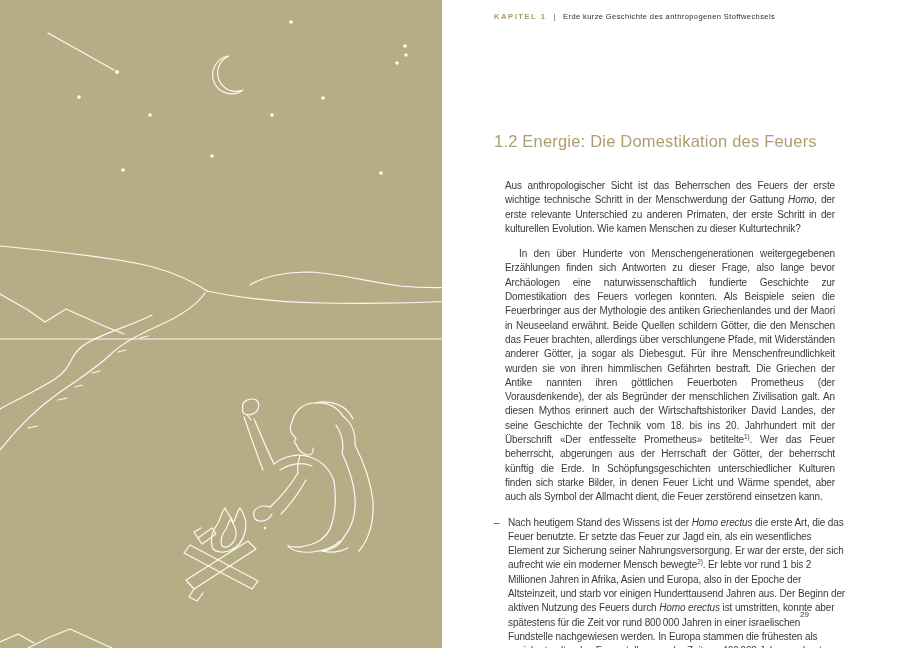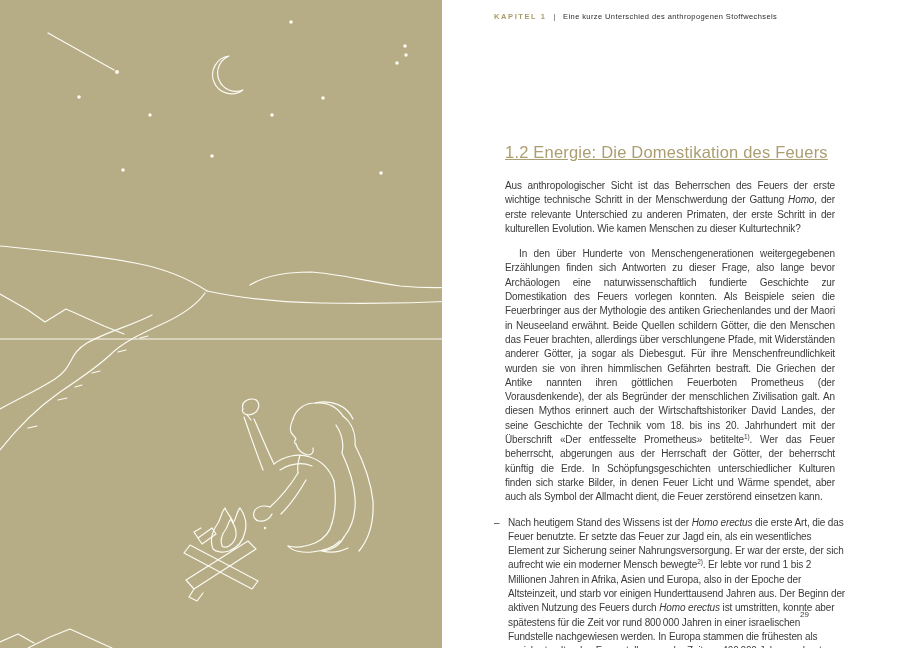--- a/index.html
+++ b/index.html
@@ -129,24 +129,24 @@
 
       </g>
     </svg>
   </div>
 
   <div class="right-page">
 
     <div class="runhead">
       <span class="chap">KAPITEL 1</span>
       <span class="sep">|</span>
-      <span class="title">Eine kurze Unterschied des anthropogenen Stoffwechsels</span>
+      <span class="title">Erde kurze Geschichte des anthropogenen Stoffwechsels</span>
     </div>
 
-    <h1 class="section-heading" style="margin:11px;font-weight:normal;text-decoration:underline;">1.2 Energie: Die Domestikation des Feuers</h1>
+    <h1 class="section-heading" style="margin:0;font-weight:normal;">1.2 Energie: Die Domestikation des Feuers</h1>
 
     <div class="bodycol">
       <p><span>Aus anthropologischer Sicht ist das Beherrschen des Feuers der erste wichtige technische Schritt in der Menschwerdung der Gattung </span><span class="it">Homo</span><span>, der erste relevante Unterschied zu anderen Primaten, der erste Schritt in der kulturellen Evolution. Wie kamen Menschen zu dieser Kulturtechnik?</span></p>
       <p class="indent"><span>In den über Hunderte von Menschengenerationen weitergegebenen Erzählungen finden sich Antworten zu dieser Frage, also lange bevor Archäologen eine naturwissenschaftlich fundierte Geschichte zur Domestikation des Feuers vorlegen konnten. Als Beispiele seien die Feuerbringer aus der Mythologie des antiken Griechenlandes und der Maori in Neuseeland erwähnt. Beide Quellen schildern Götter, die den Menschen das Feuer brachten, allerdings über verschlungene Pfade, mit Widerständen anderer Götter, ja sogar als Diebesgut. Für ihre Menschenfreundlichkeit wurden sie von ihren himmlischen Gefährten bestraft. Die Griechen der Antike nannten ihren göttlichen Feuerboten Prometheus (der Vorausdenkende), der als Begründer der menschlichen Zivilisation galt. An diesen Mythos erinnert auch der Wirtschaftshistoriker David Landes, der seine Geschichte der Technik vom 18. bis ins 20. Jahrhundert mit der Überschrift «Der entfesselte Prometheus» betitelte</span><span class="sup">1)</span><span>. Wer das Feuer beherrscht, abgerungen aus der Herrschaft der Götter, der beherrscht künftig die Erde. In Schöpfungsgeschichten unterschiedlicher Kulturen finden sich starke Bilder, in denen Feuer Licht und Wärme spendet, aber auch als Symbol der Allmacht dient, die Feuer zerstörend einsetzen kann.</span></p>
       <div class="bullet-row">
         <span class="marker">–</span>
         <span class="btext"><span>Nach heutigem Stand des Wissens ist der </span><span class="it">Homo erectus</span><span> die erste Art, die das Feuer benutzte. Er setzte das Feuer zur Jagd ein, als ein wesentliches Element zur Sicherung seiner Nahrungsversorgung. Er war der erste, der sich aufrecht wie ein moderner Mensch bewegte</span><span class="sup">2)</span><span>. Er lebte vor rund 1 bis 2 Millionen Jahren in Afrika, Asien und Europa, also in der Epoche der Altsteinzeit, und starb vor einigen Hunderttausend Jahren aus. Der Beginn der aktiven Nutzung des Feuers durch </span><span class="it">Homo erectus</span><span> ist umstritten, konnte aber spätestens für die Zeit vor rund 800 000 Jahren in einer israelischen Fundstelle nachgewiesen werden. In Europa stammen die frühesten als gesichert geltenden Feuerstellen aus der Zeit um 400 000 Jahre vor heute.</span></span>
       </div>
     </div>
 

